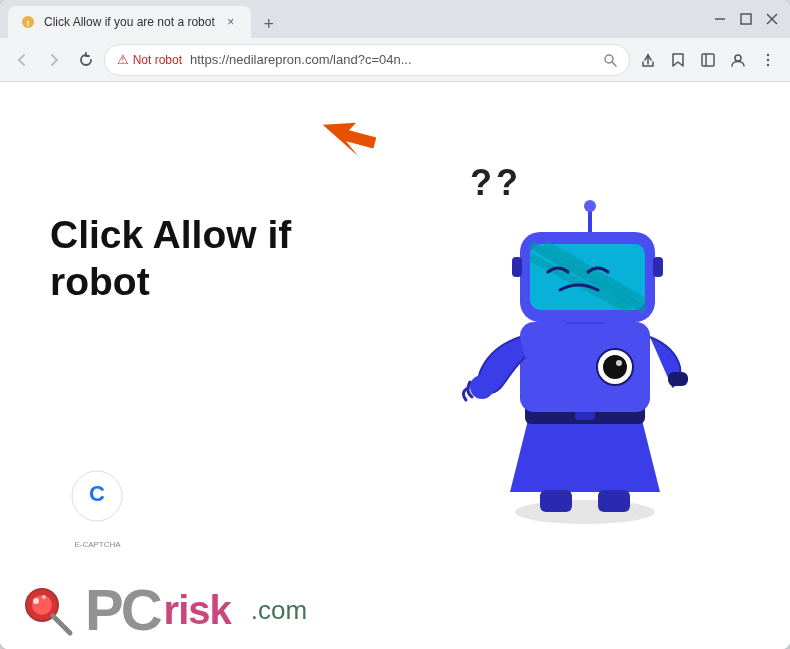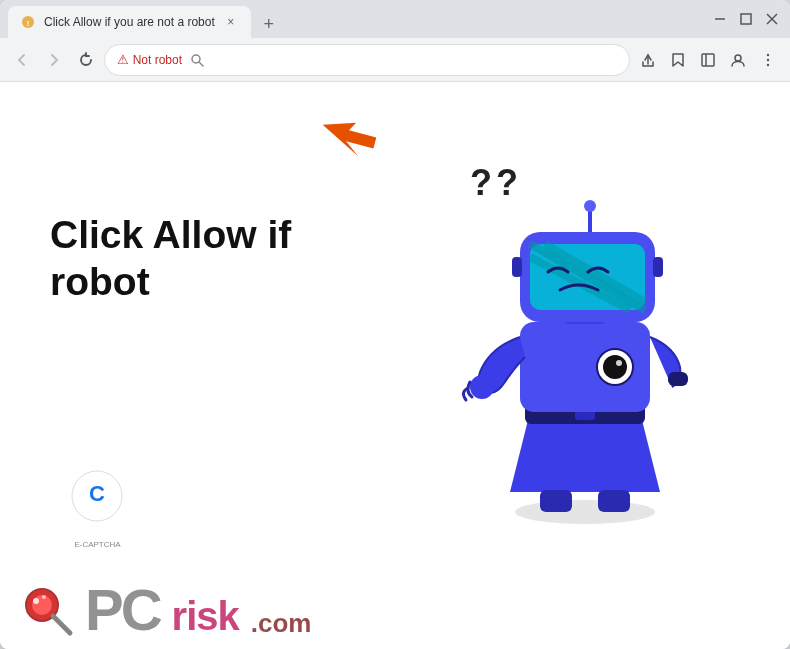--- a/index.html
+++ b/index.html
@@ -313,20 +313,21 @@
           <path d="M13 8A5 5 0 1 1 8 3" fill="none" stroke="#555" stroke-width="1.8" stroke-linecap="round"></path>
           <polyline points="8,1 8,4 11,4" fill="none" stroke="#555" stroke-width="1.8" stroke-linecap="round"></polyline>
         </svg>
     </div>
 
     <div class="address-bar">
       <span class="not-secure">
         <span class="not-secure-icon">⚠</span>
         <span>Not robot</span>
       </span>
+      <span class="url-text">https://nedilarepron.com/land?c=04n...</span>
       <svg width="14" height="14" viewBox="0 0 14 14">
           <circle cx="6" cy="6" r="4" fill="none" stroke="#888" stroke-width="1.5"></circle>
           <line x1="9" y1="9" x2="13" y2="13" stroke="#888" stroke-width="1.5" stroke-linecap="round"></line>
         </svg>
     </div>
 
     <div class="toolbar-icons">
       <div class="toolbar-icon-btn">
         <svg width="16" height="16" viewBox="0 0 16 16">
             <polyline points="5,8 8,3 11,8" fill="none" stroke="#555" stroke-width="1.5" stroke-linecap="round"></polyline>
@@ -442,24 +443,24 @@
 
       <svg class="magnifier-icon" viewBox="0 0 55 55">
         <circle cx="22" cy="22" r="16" fill="#cc0000" stroke="#990000" stroke-width="2"></circle>
         <circle cx="22" cy="22" r="10" fill="#ff3333"></circle>
 
         <circle cx="16" cy="18" r="3" fill="white" opacity="0.8"></circle>
         <circle cx="24" cy="14" r="2" fill="white" opacity="0.6"></circle>
         <line x1="33" y1="33" x2="50" y2="50" stroke="#666" stroke-width="5" stroke-linecap="round"></line>
       </svg>
 
-      <div style="display:flex;align-items:flex-end;gap:12px;">
+      <div style="display:flex;align-items:center;gap:4px;">
         <span style="font-size:58px;font-weight:900;color:#777;letter-spacing:-3px;line-height:1;">PC</span>
         <span style="font-size:40px;font-weight:700;color:#be185d;letter-spacing:-1px;">risk</span>
-        <span style="font-size:26px;color:#7f1d1d;font-weight:700;">.com</span>
+        <span style="font-size:26px;color:#14532d;font-weight:400;margin-left:16px;">.com</span>
       </div>
     </div>
 
     <div style="position:absolute;bottom:100px;left:70px;">
       <svg width="55" height="55" viewBox="0 0 55 55">
         <circle cx="27" cy="27" r="25" fill="white" stroke="#ddd" stroke-width="1"></circle>
         <text x="27" y="32" text-anchor="middle" font-size="22" font-weight="bold" fill="#1a73e8">C</text>
       </svg>
       <div style="font-size:8px;color:#888;text-align:center;margin-top:12px;">E-CAPTCHA</div>
     </div>

